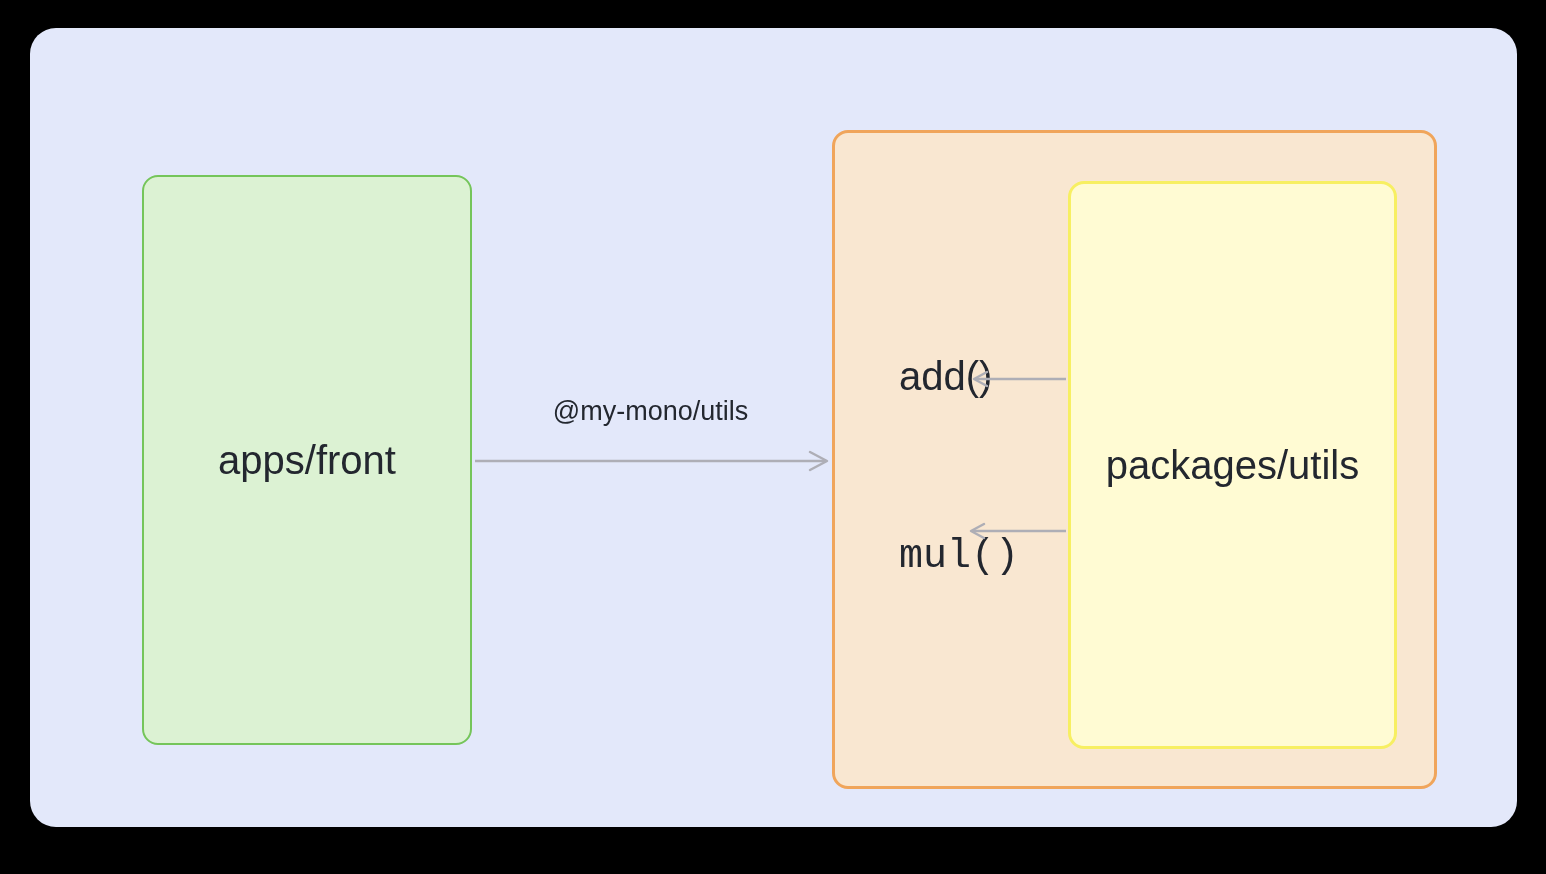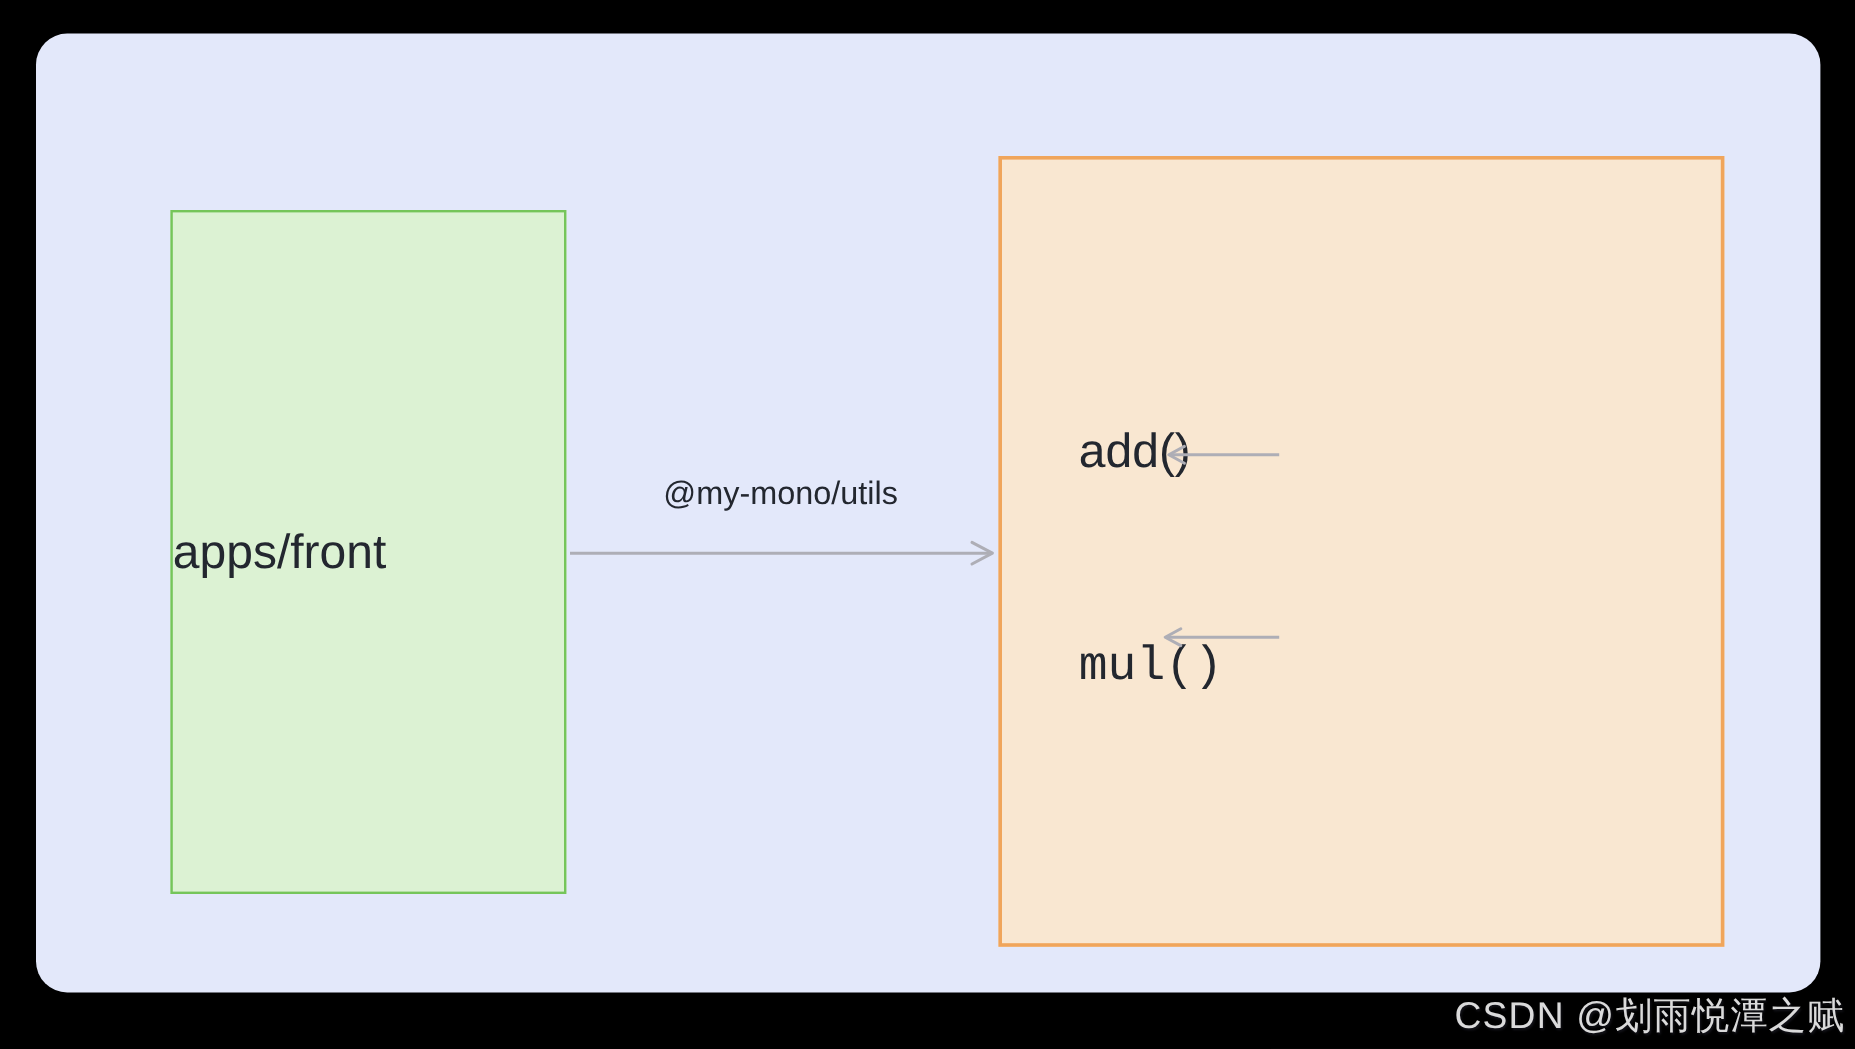--- a/index.html
+++ b/index.html
@@ -30,23 +30,23 @@
     top: 80px;
     font-size: 40px;
     font-weight: 700;
     color: #23272f;
     letter-spacing: 0.5px;
   }
   .node {
     position: absolute;
     display: flex;
     align-items: center;
-    justify-content: flex-start;
+    justify-content: center;
     box-sizing: border-box;
-    border-radius: 0;
+    border-radius: 16px;
   }
   .node-label {
     font-size: 40px;
     color: #23272f;
   }
   #node-apps-front {
     left: 142px;
     top: 175px;
     width: 330px;
     height: 570px;
@@ -114,20 +114,23 @@
 
   <div class="panel"></div>
 
 
   <div class="node" id="node-apps-front">
     <span class="node-label">apps/front</span>
   </div>
 
   <div class="node" id="node-packages-container"></div>
 
+  <div class="node" id="node-packages-utils">
+    <span class="node-label">packages/utils</span>
+  </div>
 
   <div class="edge-label-main">@my-mono/utils</div>
 
   <div class="fn-label" id="label-add">add()</div>
 
   <div class="fn-label" id="label-mul">mul()</div>
 
   <svg id="edges-svg">
 
     <g>
@@ -139,15 +142,14 @@
       <line x1="1066" y1="379" x2="975" y2="379" stroke-width="2.5" fill="none" stroke="#aeaeb6"></line>
       <polyline points="987,372 974,379 987,386" stroke-width="2.5" fill="none" stroke-linecap="round" stroke-linejoin="round" stroke="#aeaeb6"></polyline>
     </g>
 
     <g>
       <line x1="1066" y1="531" x2="972" y2="531" stroke-width="2.5" fill="none" stroke="#aeaeb6"></line>
       <polyline points="984,524 971,531 984,538" stroke-width="2.5" fill="none" stroke-linecap="round" stroke-linejoin="round" stroke="#aeaeb6"></polyline>
     </g>
   </svg>
 
-  <div class="watermark">CSDN @划雨悦潭之赋</div>
 
 </div>
 
 </body></html>

